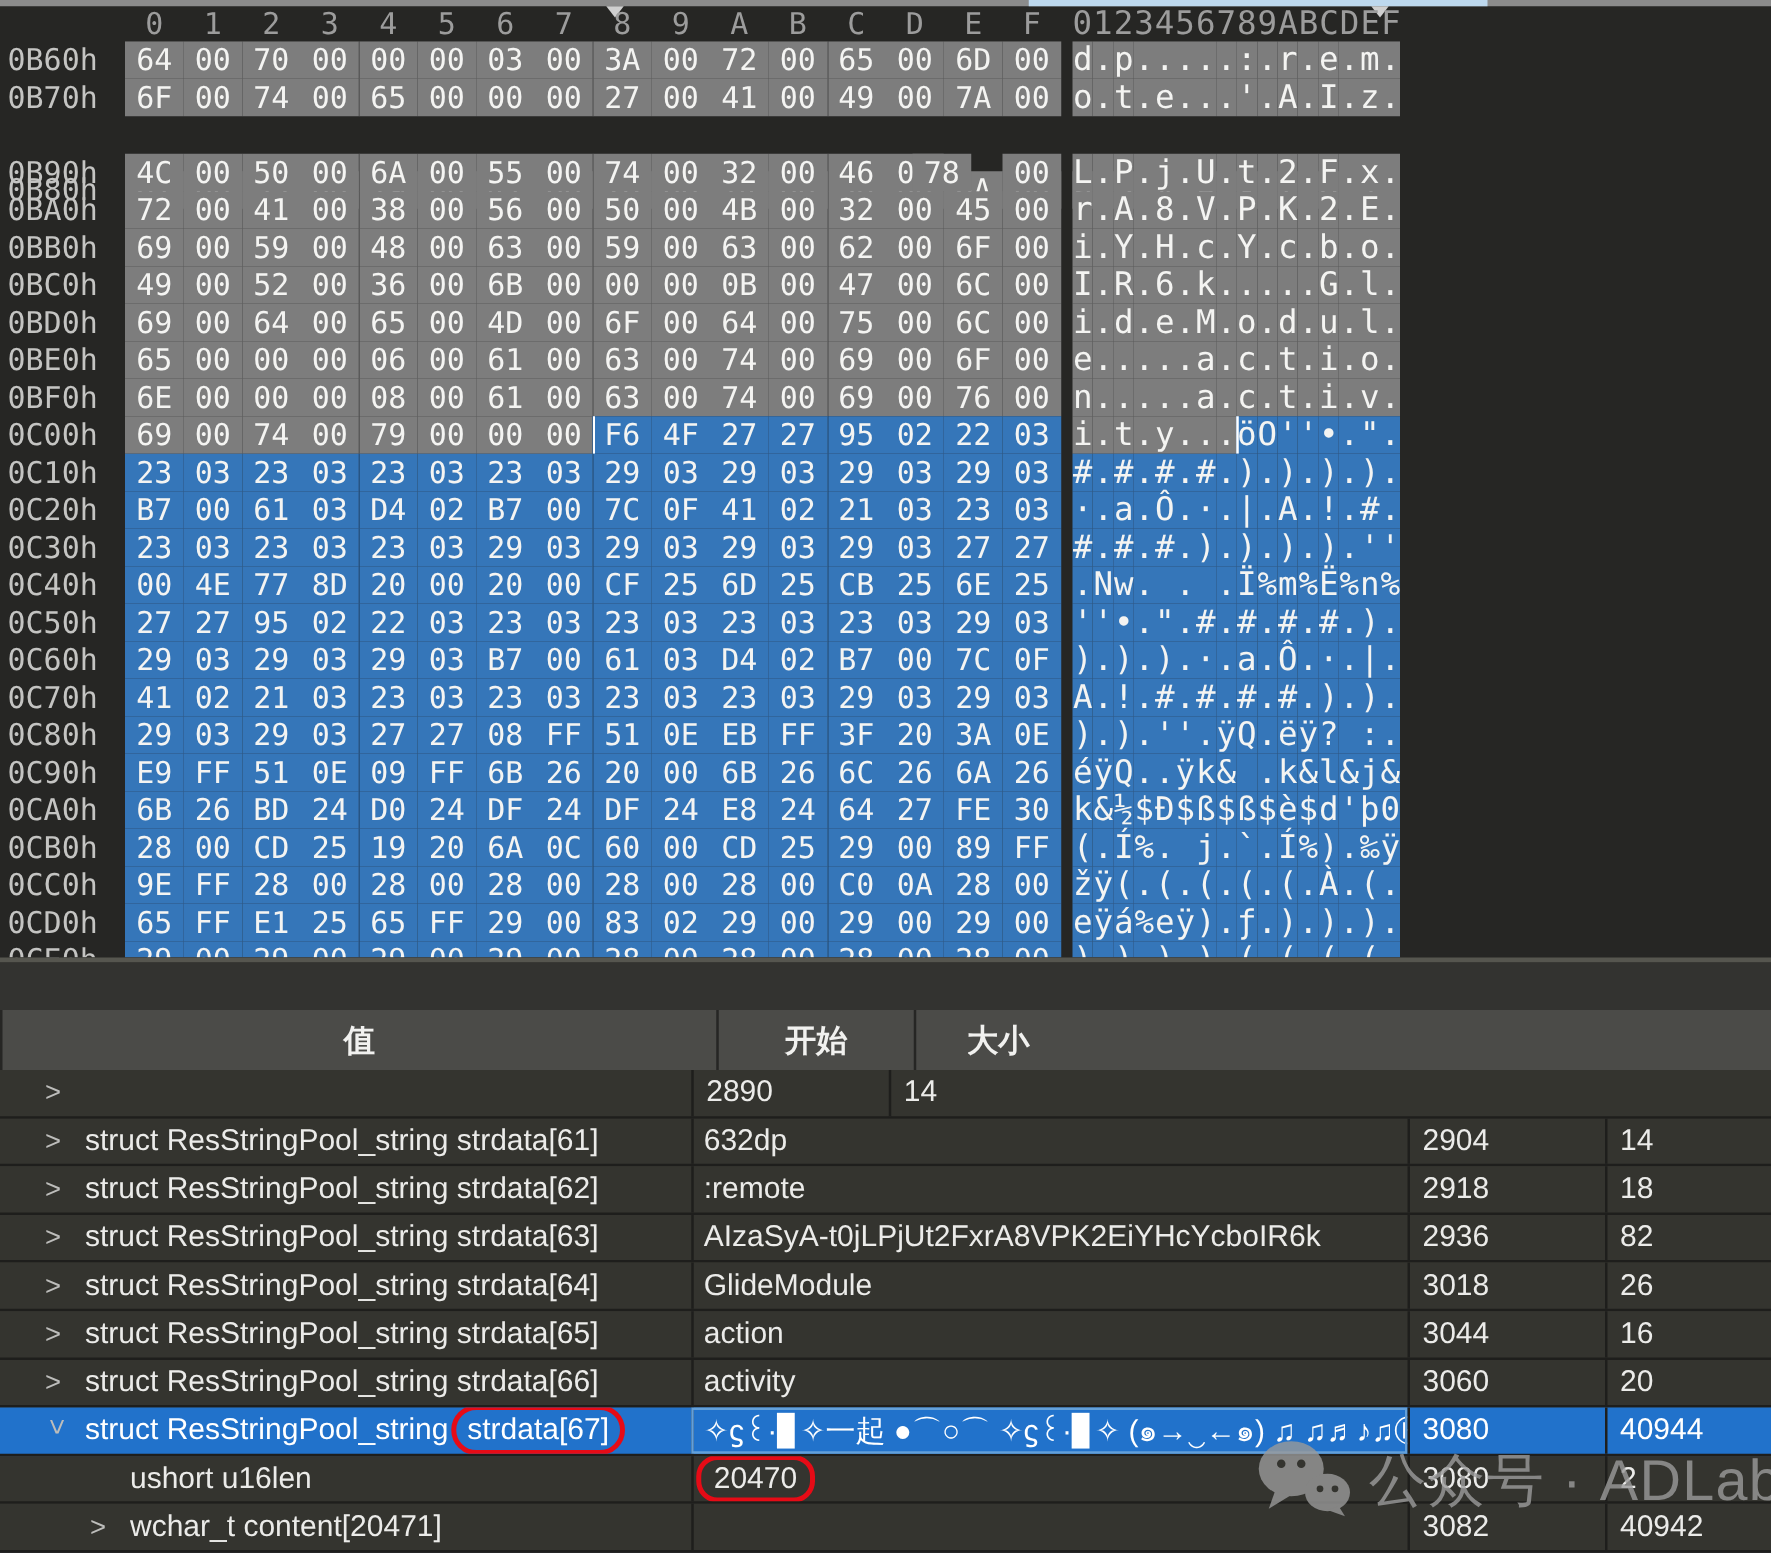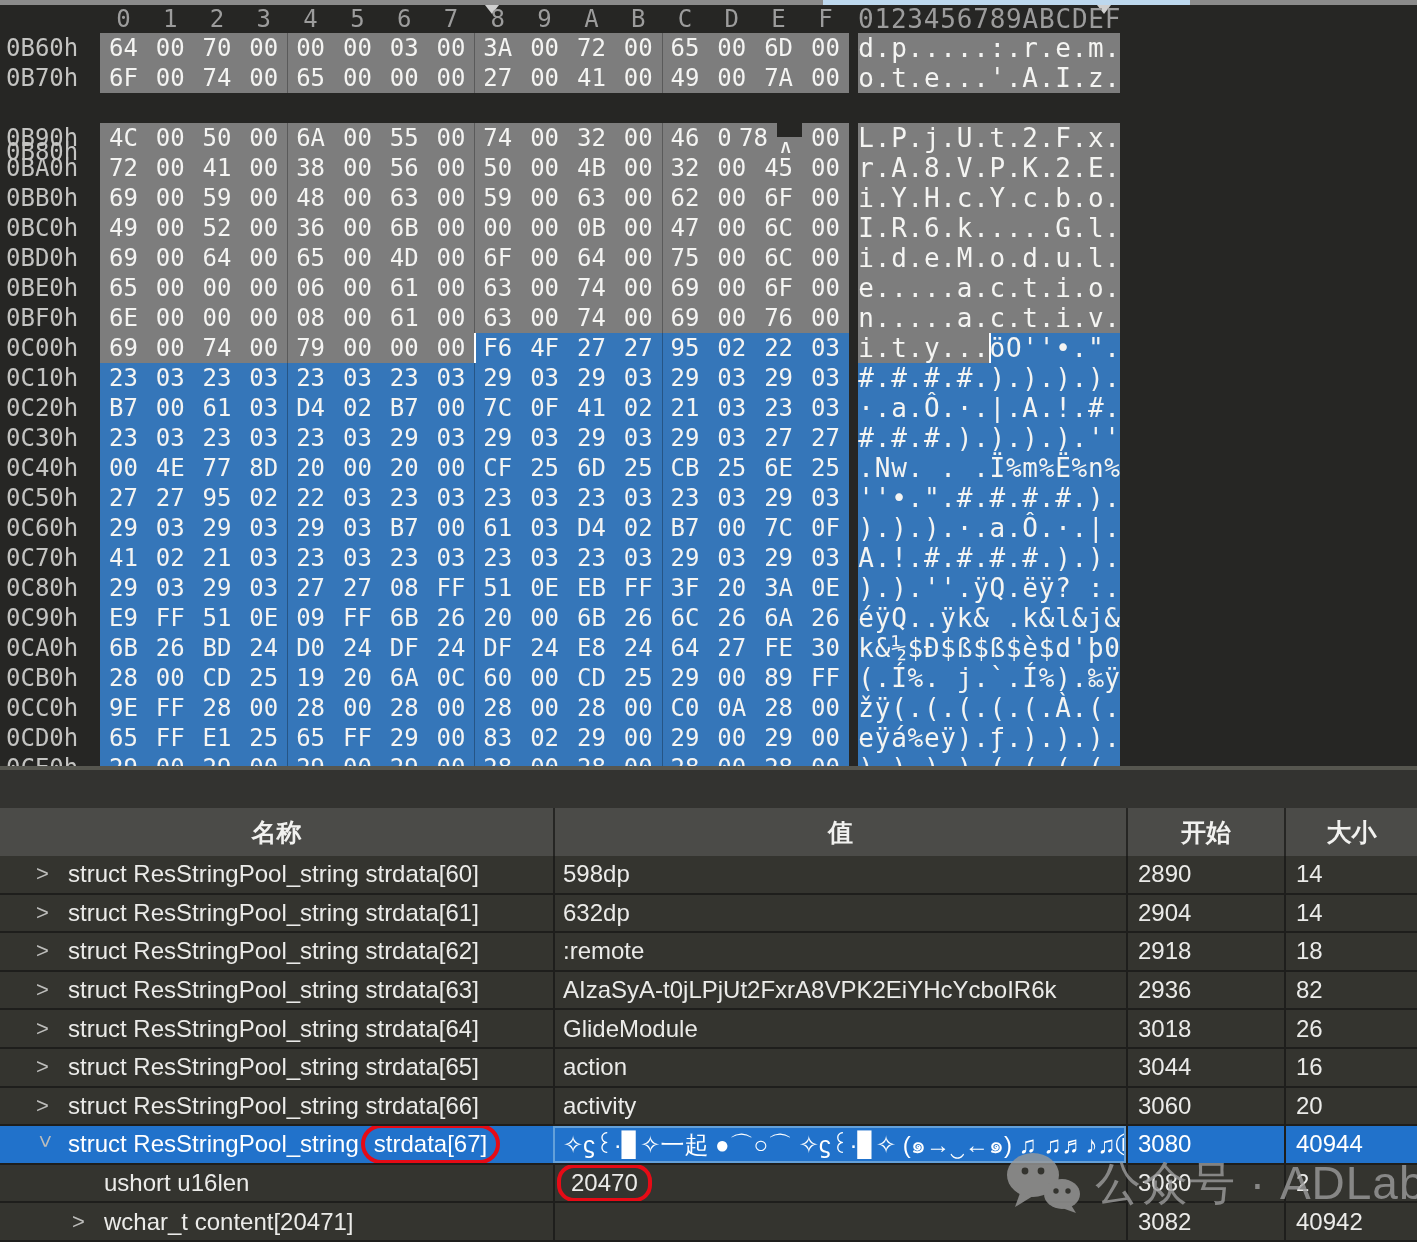--- a/index.html
+++ b/index.html
@@ -969,33 +969,28 @@
         <span class="ach b" style="left: 1087.6px;">(</span>
         <span class="ach b" style="left: 1104px;">.</span>
       </div>
     </div>
 </div>
 
 <div class="splitter"></div>
 
 <div class="panel">
   <div class="thead">
-    <div class="th th-name">名称</div>
     <div class="th th-value">值</div>
     <div class="th th-start">开始</div>
     <div class="th th-size">大小</div>
   </div>
   <div id="tbody">
       <div class="trow">
         <div class="cell c-name">
           <span class="chev">&gt;</span>
-          <span class="ntext">struct ResStringPool_string strdata[60]</span>
-        </div>
-        <div class="cell c-value">
-          <span>598dp</span>
         </div>
         <div class="cell c-start">2890</div>
         <div class="cell c-size">14</div>
       </div>
       <div class="trow">
         <div class="cell c-name">
           <span class="chev">&gt;</span>
           <span class="ntext">struct ResStringPool_string strdata[61]</span>
         </div>
         <div class="cell c-value">

